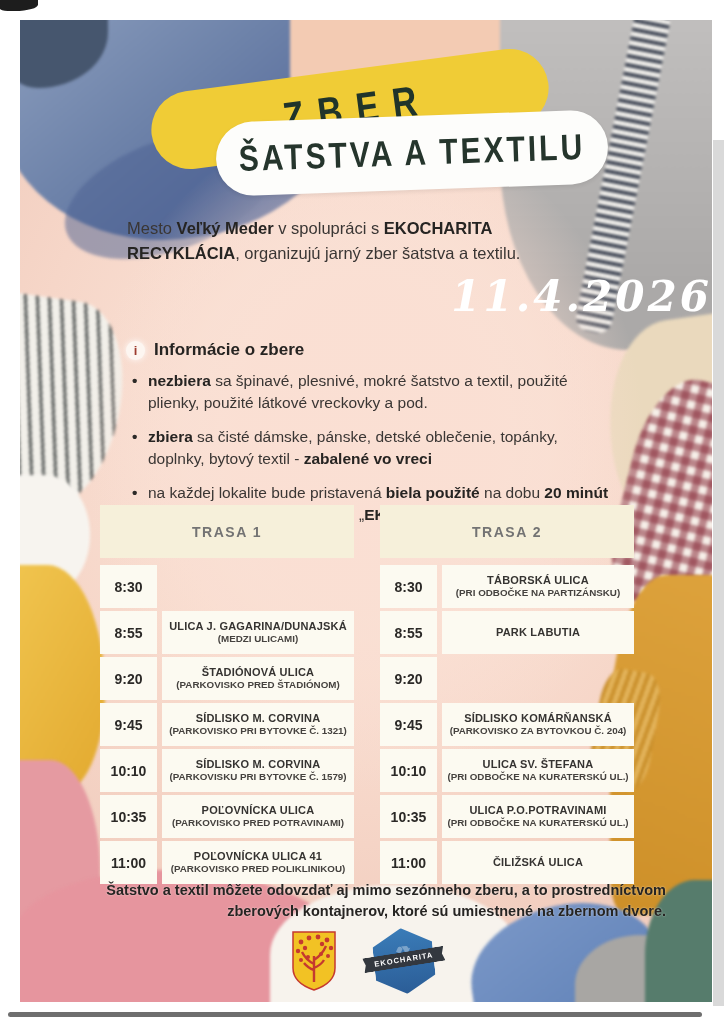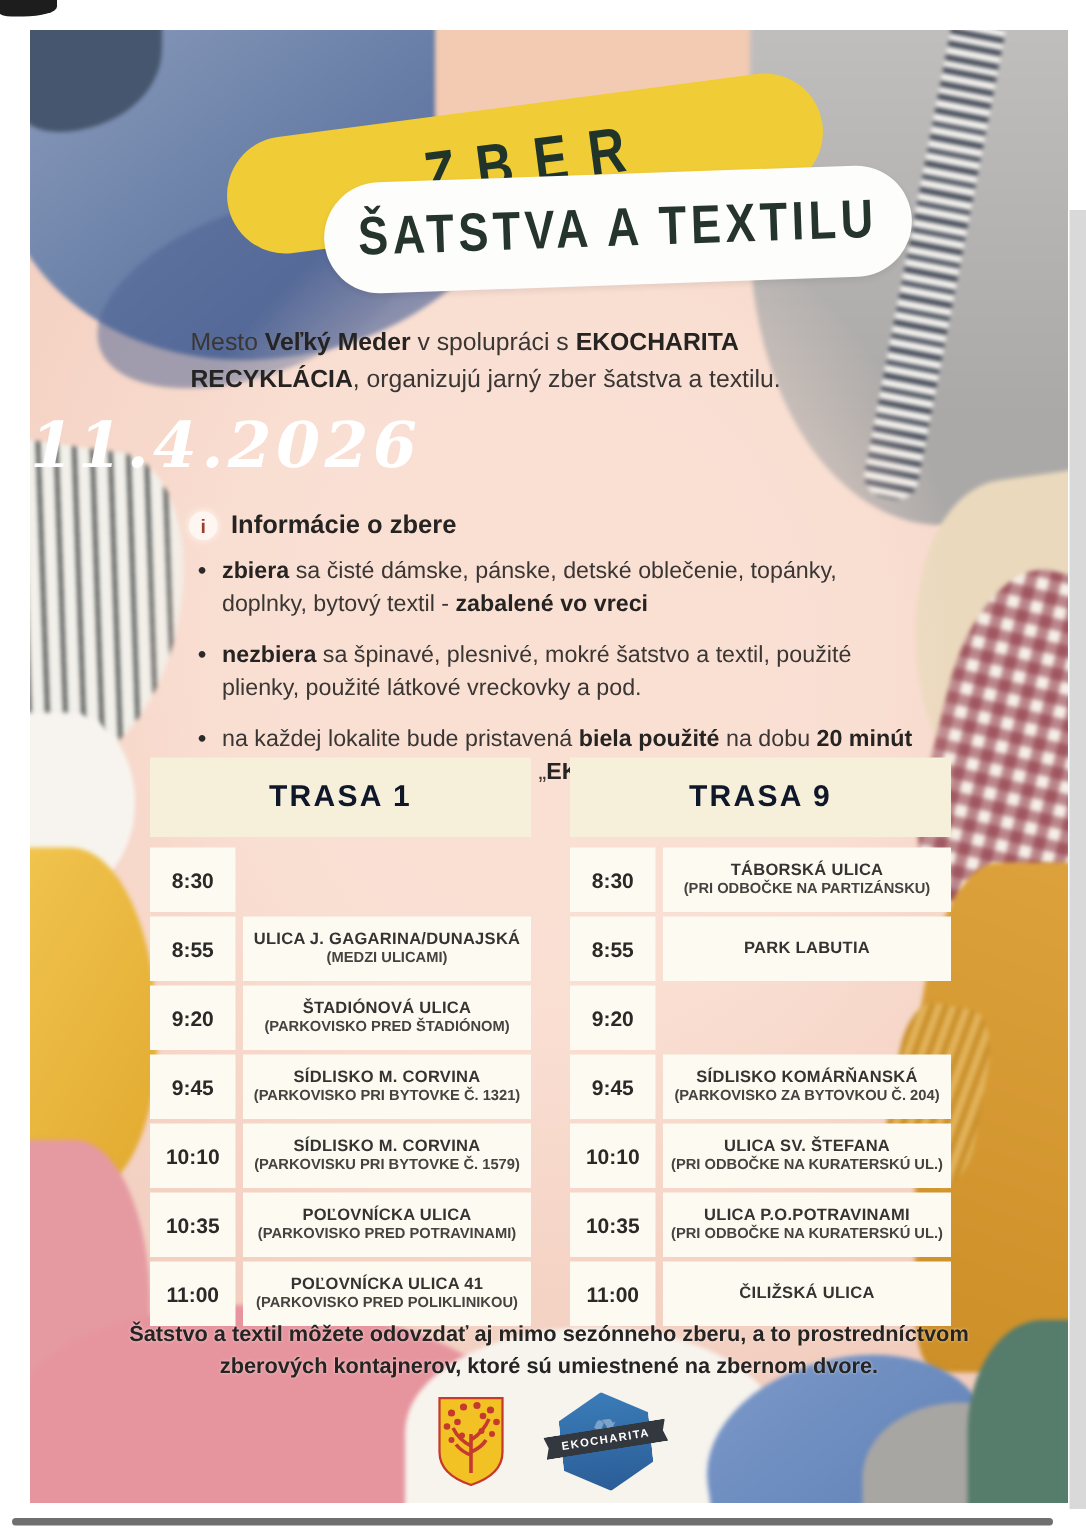--- a/index.html
+++ b/index.html
@@ -59,50 +59,50 @@
   .pill-white{left:196px;top:96px;width:392px;height:74px;border-radius:40px;
       background:#fdfdfb;transform:rotate(-2deg);box-shadow:0 2px 4px rgba(0,0,0,.08);}
   .title-txt{font-weight:bold;color:#20342a;transform:scaleY(1.25);letter-spacing:14px;
       font-size:34px;padding-left:14px;}
   .title-txt2{font-weight:bold;color:#25352c;transform:scaleY(1.2);letter-spacing:3px;font-size:30px;}
   
   .intro{position:absolute;left:50%;top:196px;transform:translateX(-50%);width:478px;
       font-size:16.5px;line-height:1.5;color:#3a3634;margin:0;}
   .intro b{color:#262422;}
   
-  .date{position:absolute;left:0;top:252px;width:100%;text-align:left;
+  .date{position:absolute;left:0;top:252px;width:100%;text-align:right;
       font-family:"DejaVu Serif",serif;font-style:italic;font-weight:bold;
       font-size:42px;letter-spacing:3px;color:#ffffff;}
   
   .info{position:absolute;left:106px;top:320px;width:486px;}
   .info-head{display:flex;align-items:center;gap:9px;font-size:17px;font-weight:bold;color:#262422;}
   .info-icon{width:19px;height:19px;border-radius:50%;background:#fdf6f1;flex:0 0 auto;
       display:flex;align-items:center;justify-content:center;
       color:#9c3b2e;font-weight:bold;font-size:13px;box-shadow:0 0 6px rgba(255,255,255,.9);}
   .info ul{list-style:none;margin:10px 0 0 4px;padding:0;}
   .info li{position:relative;padding-left:18px;margin-bottom:11px;
       font-size:15.5px;line-height:1.45;color:#3a3634;}
   .info li::before{content:"•";position:absolute;left:2px;top:0;color:#2c2a28;font-weight:bold;}
   .info b{color:#262422;}
   
   .routes{position:absolute;left:80px;top:485px;width:534px;display:flex;gap:26px;}
   .route{flex:1;display:flex;flex-direction:column;}
   .route-header{height:53px;background:#f6f0da;display:flex;align-items:center;justify-content:center;
-      font-size:20px;font-weight:bold;letter-spacing:1.5px;color:#0f172a;margin-bottom:7px;}
+      font-size:14px;font-weight:bold;letter-spacing:1.5px;color:#737373;margin-bottom:7px;}
   .stop{display:flex;gap:5px;margin-bottom:3px;}
   .stop-time{width:57px;background:#fcfaf1;display:flex;align-items:center;justify-content:center;
       font-size:14px;font-weight:bold;color:#2b2927;}
   .stop-place{flex:1;background:#fcfaf1;display:flex;flex-direction:column;align-items:center;
       justify-content:center;text-align:center;padding:2px 4px;box-sizing:border-box;}
   .stop{height:43px;}
   .place-line1{font-size:11px;font-weight:bold;letter-spacing:.2px;color:#353331;line-height:1.25;}
   .place-line2{font-size:9.8px;font-weight:600;color:#45423f;line-height:1.25;}
   
   .footer-note{position:absolute;left:50%;top:860px;transform:translateX(-50%);width:600px;
-      text-align:center;font-size:14.5px;font-weight:bold;line-height:1.45;color:#262422;margin:0;
+      text-align:right;font-size:14.5px;font-weight:bold;line-height:1.45;color:#262422;margin:0;
       text-shadow:0 0 2px rgba(255,255,255,.6);}
   
   .logos{position:absolute;left:0;top:908px;width:100%;display:flex;align-items:center;
       justify-content:center;gap:30px;}
   .coa{width:46px;height:62px;}
   .badge{position:relative;width:74px;height:66px;transform:rotate(-6deg);}
   .badge-hex{position:absolute;left:7px;top:0;width:60px;height:66px;
       background:linear-gradient(180deg,#3a7cb8,#2b5d97);
       clip-path:polygon(50% 0,100% 25%,100% 75%,50% 100%,0 75%,0 25%);}
   .badge-recycle{position:absolute;left:0;top:12px;width:74px;text-align:center;
@@ -159,22 +159,22 @@
     <div class="date">11.4.2026</div>
 
     <section class="info">
       <div class="info-head">
         <span class="info-icon">
             <span>i</span>
           </span>
         <span>Informácie o zbere</span>
       </div>
       <ul>
+        <li><b>nezbiera</b><span> sa špinavé, plesnivé, mokré šatstvo a textil, použité plienky, použité látkové vreckovky a pod.</span></li>
         <li><b>zbiera</b><span> sa čisté dámske, pánske, detské oblečenie, topánky, doplnky, bytový textil - </span><b>zabalené vo vreci</b></li>
-        <li><b>nezbiera</b><span> sa špinavé, plesnivé, mokré šatstvo a textil, použité plienky, použité látkové vreckovky a pod.</span></li>
         <li><span>na každej lokalite bude pristavená </span><b>biela použité</b><span> na dobu </span><b>20 minút</b><span> s označením za čelným sklom „</span><b>EKOCHARITA, ZBER TEXTILU</b><span>“</span></li>
       </ul>
     </section>
 
     <div class="routes">
 
       <div class="route">
         <div class="route-header">TRASA 1</div>
         <div class="stop">
             <div class="stop-time">8:30</div>
@@ -217,21 +217,21 @@
         <div class="stop">
             <div class="stop-time">11:00</div>
             <div class="stop-place">
               <span class="place-line1">POĽOVNÍCKA ULICA 41</span>
               <span class="place-line2">(PARKOVISKO PRED POLIKLINIKOU)</span>
             </div>
           </div>
       </div>
 
       <div class="route">
-        <div class="route-header">TRASA 9</div>
+        <div class="route-header">TRASA 2</div>
         <div class="stop">
             <div class="stop-time">8:30</div>
             <div class="stop-place">
               <span class="place-line1">TÁBORSKÁ ULICA</span>
               <span class="place-line2">(PRI ODBOČKE NA PARTIZÁNSKU)</span>
             </div>
           </div>
         <div class="stop">
             <div class="stop-time">8:55</div>
             <div class="stop-place">

